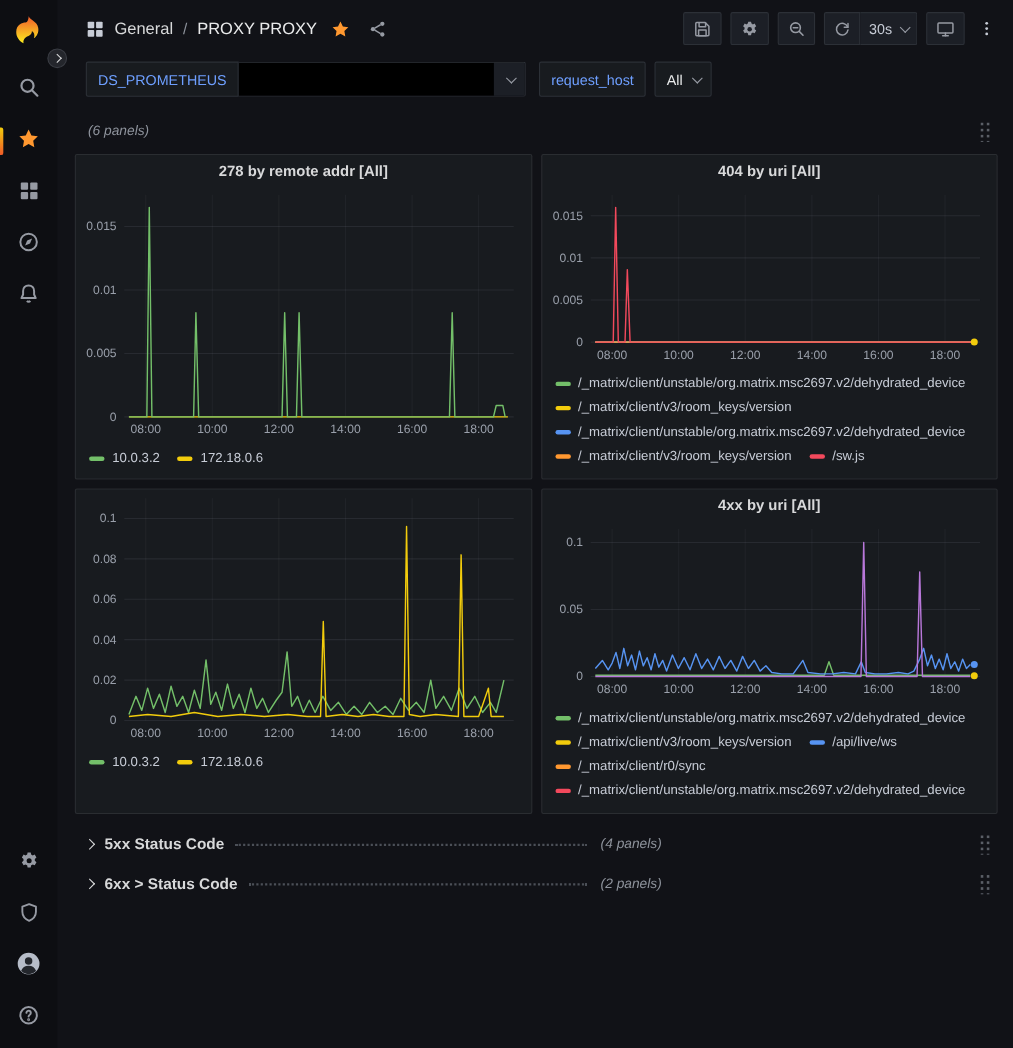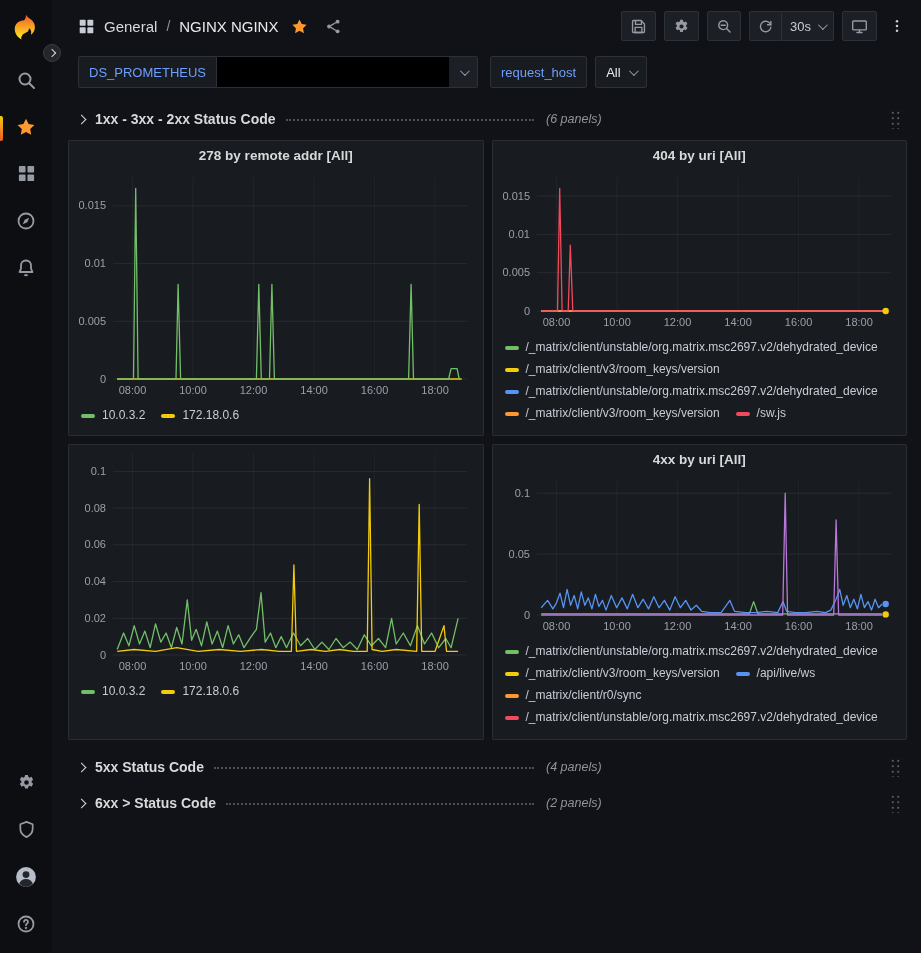--- a/index.html
+++ b/index.html
@@ -173,21 +173,21 @@
         <span style="display:flex;">
           <svg width="17" height="17" viewBox="0 0 20 20" fill="#c7ccd6">
               <rect x="2" y="2" width="7" height="7" rx="1"></rect>
               <rect x="11" y="2" width="7" height="7" rx="1"></rect>
               <rect x="2" y="11" width="7" height="7" rx="1"></rect>
               <rect x="11" y="11" width="7" height="7" rx="1"></rect>
             </svg>
         </span>
         <span class="crumb-txt">General</span>
         <span class="crumb-sep">/</span>
-        <span class="crumb-title">NGINX NGINX</span>
+        <span class="crumb-title">PROXY PROXY</span>
         <button class="ghostbtn">
           <span style="display:flex;">
             <svg width="17" height="17" viewBox="0 0 20 20" fill="#FF9830">
                 <path d="M10 1.8l2.6 5.3 5.8.8-4.2 4.1 1 5.8L10 15l-5.2 2.8 1-5.8L1.6 7.9l5.8-.8z"></path>
               </svg>
           </span>
         </button>
         <button class="ghostbtn">
           <span style="display:flex;">
             <svg width="17" height="17" viewBox="0 0 20 20" fill="#969aa3">
@@ -278,25 +278,20 @@
         <span class="var-value">
           <span>All</span>
           <span class="chev down"></span>
         </span>
       </div>
     </div>
 
     <div class="dashboard">
 
       <div class="row-head">
-        <div class="row-lead">
-          <span class="chev right row-chev" style="border-color:#d8d9da;"></span>
-          <span class="row-title">1xx - 3xx - 2xx Status Code</span>
-          <span class="row-dots"></span>
-        </div>
         <span class="row-count">(6 panels)</span>
         <span class="drag-handle"></span>
       </div>
 
 
       <div class="panel-grid">
         <section class="panel">
           <header class="panel-title">278 by remote addr [All]</header>
           <div class="chart"><svg width="410" height="230">
                 <line x1="44" y1="210.0" x2="398" y2="210.0" stroke="rgba(204,204,220,0.09)" stroke-width="1"></line>

